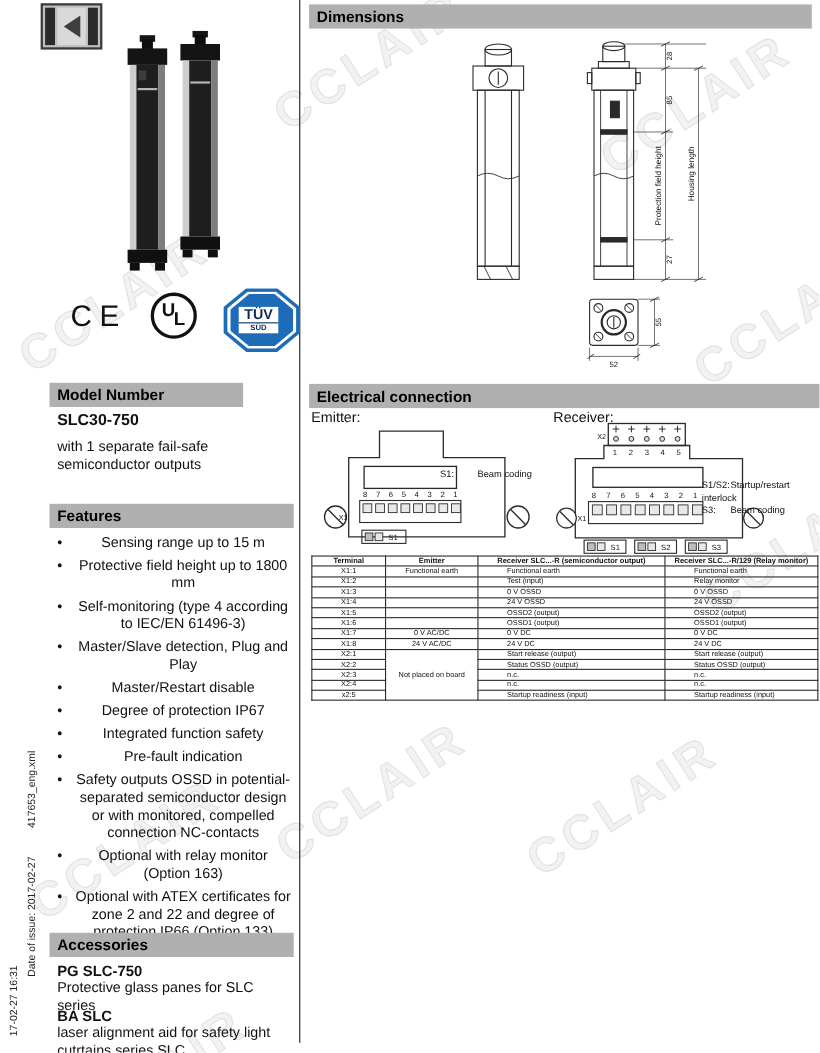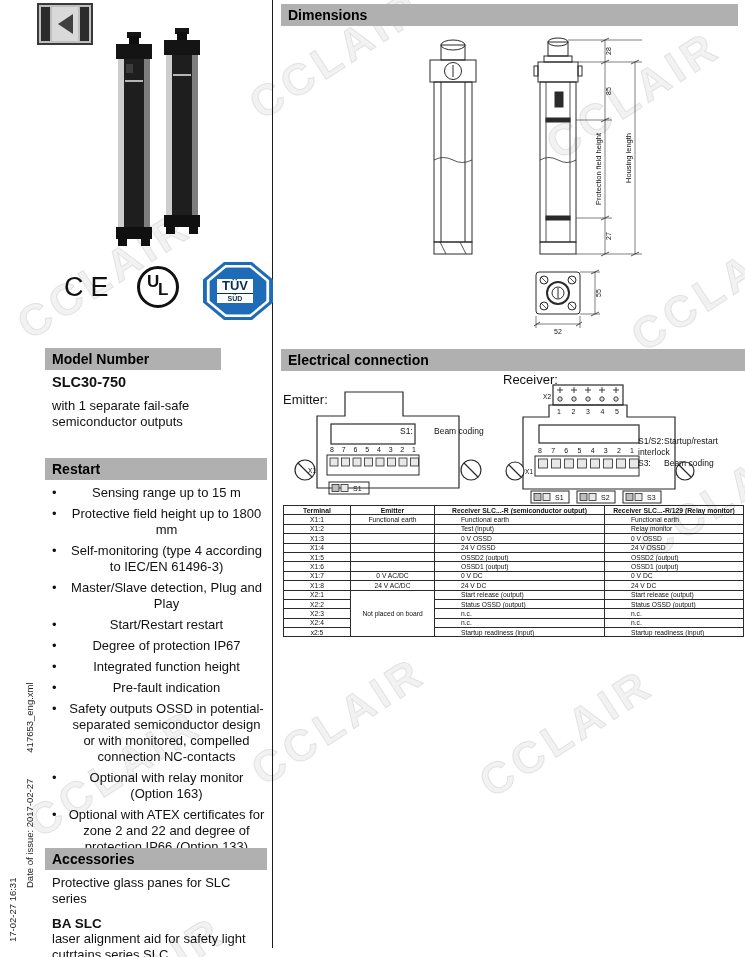--- a/index.html
+++ b/index.html
@@ -160,37 +160,38 @@
   <div class="label">
     <span class="t1">TÜV</span>
     <span class="t2">SÜD</span>
   </div>
 </div>
 
 <div class="bar" style="left:45px; top:348px; width:176px;">Model Number</div>
 <div class="model-name">SLC30-750</div>
 <div class="model-desc">with 1 separate fail-safe semiconductor outputs</div>
 
-<div class="bar" style="left:45px; top:458px; width:222px;">Restart</div>
+<div class="bar" style="left:45px; top:458px; width:222px;">Features</div>
 <ul class="features">
   <li>Sensing range up to 15 m</li>
   <li>Protective field height up to 1800 mm</li>
   <li>Self-monitoring (type 4 according to IEC/EN 61496-3)</li>
   <li>Master/Slave detection, Plug and Play</li>
-  <li>Start/Restart restart</li>
+  <li>Master/Restart disable</li>
   <li>Degree of protection IP67</li>
-  <li>Integrated function height</li>
+  <li>Integrated function safety</li>
   <li>Pre-fault indication</li>
   <li>Safety outputs OSSD in potential-separated semiconductor design or with monitored, compelled connection NC-contacts</li>
   <li>Optional with relay monitor (Option 163)</li>
   <li>Optional with ATEX certificates for zone 2 and 22 and degree of protection IP66 (Option 133)</li>
 </ul>
 
 <div class="bar" style="left:45px; top:848px; width:222px;">Accessories</div>
 <div class="acc1">
+  <div class="acc-name">PG SLC-750</div>
   <div class="acc-desc">Protective glass panes for SLC series</div>
 </div>
 <div class="acc2">
   <div class="acc-name">BA SLC</div>
   <div class="acc-desc">laser alignment aid for safety light cutrtains series SLC</div>
 </div>
 
 <div class="vtext vt1">
   <span>Date of issue: 2017-02-27</span><span class="file">417653_eng.xml</span>
 </div>
@@ -272,21 +273,21 @@
   <line x1="146" y1="284" x2="146" y2="296" stroke-width="0.6"></line>
   <line x1="190" y1="284" x2="190" y2="296" stroke-width="0.6"></line>
   <line x1="146" y1="292" x2="190" y2="292" stroke-width="0.6"></line>
   <line x1="144" y1="294" x2="150" y2="290" stroke-width="0.8"></line>
   <line x1="186" y1="294" x2="192" y2="290" stroke-width="0.8"></line>
   <text x="168" y="302" font-size="7" fill="#111" stroke="none" text-anchor="middle">52</text>
 </svg>
 
 <div class="bar" style="left:281px; top:349px; width:495px;">Electrical connection</div>
 
-<div class="conn-label" style="left:283px; top:372px;margin-top:20px;">Emitter:</div>
+<div class="conn-label" style="left:283px; top:372px;">Emitter:</div>
 <div class="conn-label" style="left:503px; top:372px;">Receiver:</div>
 
 <svg class="abs" style="left:283px; top:390px;" width="210" height="108" viewBox="0 0 210 108" fill="none" stroke="#2a2a2a" stroke-width="1.2">
   <path d="M62,2 L120,2 L120,26 L176,26 L176,98 L34,98 L34,26 L62,26 Z"></path>
   <rect x="48" y="34" width="84" height="20"></rect>
   <circle cx="22" cy="80" r="10" fill="#fff"></circle>
     <line x1="15" y1="73" x2="29" y2="87"></line>
   <circle cx="188" cy="80" r="10" fill="#fff"></circle>
     <line x1="181" y1="73" x2="195" y2="87"></line>
   <text x="47" y="62" font-size="7" fill="#111" stroke="none" textLength="86">8 7 6 5 4 3 2 1</text>

